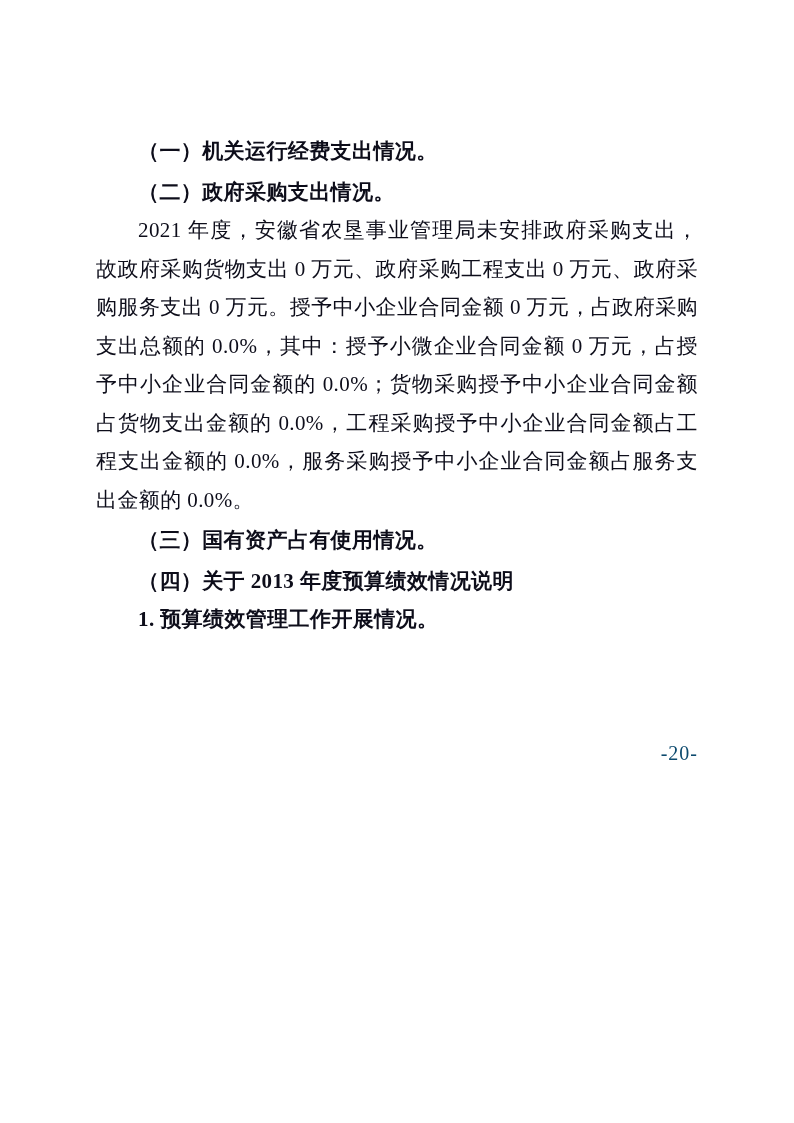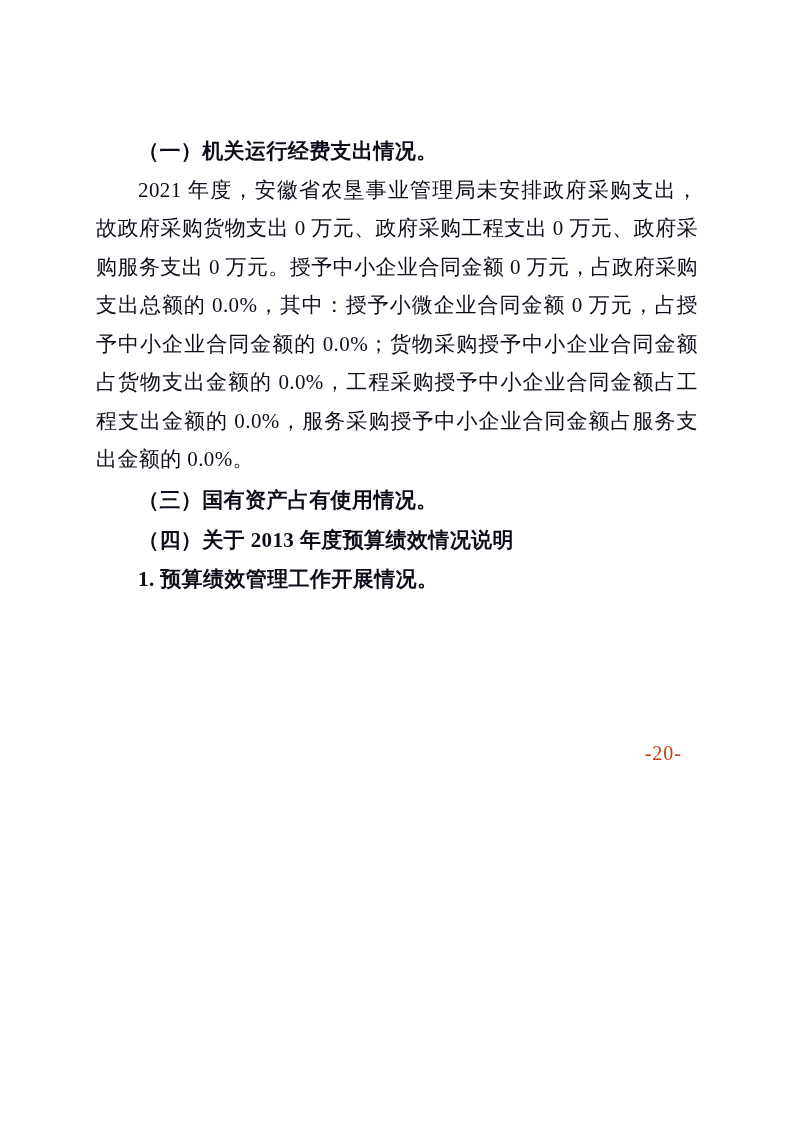--- a/index.html
+++ b/index.html
@@ -43,37 +43,38 @@
   .para {
     text-indent: 42px;
     font-weight: normal;
   }
   .sub-heading {
     font-weight: bold;
     text-indent: 42px;
   }
   .page-number {
     position: absolute;
-    right: 112px;
+    right: 96px;
     bottom: 96px;
     font-size: 20px;
     letter-spacing: 1px;
-    color: #c2410c;
+    color: #0c4a6e;
     font-family: "Liberation Serif", "DejaVu Serif", serif;
   }
 </style>
 </head>
 <body>
 
 <div class="page">
   <div class="doc-body">
 
     <p class="heading">（一）机关运行经费支出情况。</p>
 
 
+    <p class="heading">（二）政府采购支出情况。</p>
 
     <p class="para">2021 年度，安徽省农垦事业管理局未安排政府采购支出，故政府采购货物支出 0 万元、政府采购工程支出 0 万元、政府采购服务支出 0 万元。授予中小企业合同金额 0 万元，占政府采购支出总额的 0.0%，其中：授予小微企业合同金额 0 万元，占授予中小企业合同金额的 0.0%；货物采购授予中小企业合同金额占货物支出金额的 0.0%，工程采购授予中小企业合同金额占工程支出金额的 0.0%，服务采购授予中小企业合同金额占服务支出金额的 0.0%。</p>
 
     <p class="heading">（三）国有资产占有使用情况。</p>
 
 
     <p class="heading">（四）关于 2013 年度预算绩效情况说明</p>
 
     <p class="sub-heading">1. 预算绩效管理工作开展情况。</p>
 

